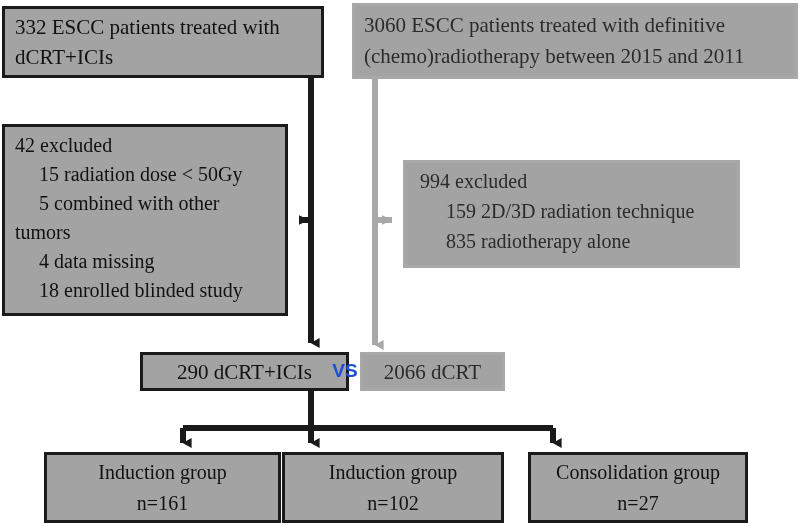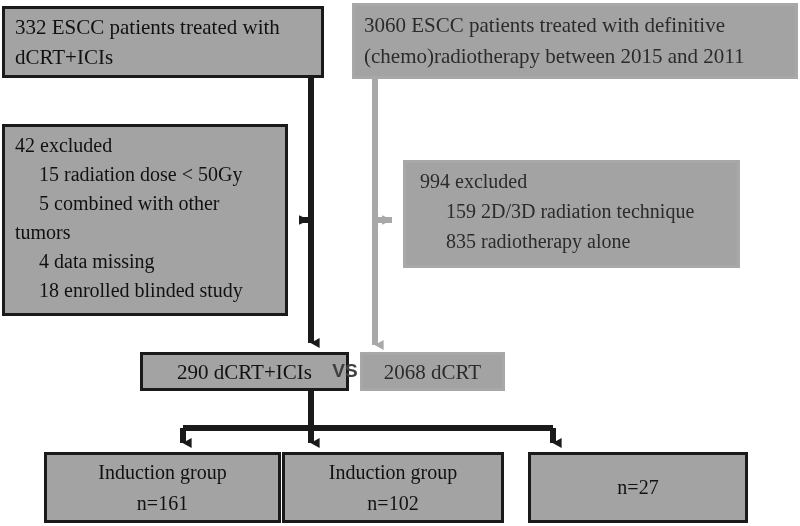--- a/index.html
+++ b/index.html
@@ -80,21 +80,21 @@
     line-height: 24px;
   }
   .vs-label {
     position: absolute;
     left: 330px; top: 360px;
     width: 30px;
     text-align: center;
     font-family: "Liberation Sans", sans-serif;
     font-weight: bold;
     font-size: 19px;
-    color: #404040;
+    color: #1d4ed8;
   }
   .group-box {
     align-items: center;
     font-size: 20px;
     line-height: 31px;
     top: 452px;
     height: 71px;
   }
   #node-group-0 { left: 44px;  width: 237px; }
   #node-group-1 { left: 282px; width: 222px; }
@@ -172,30 +172,31 @@
     <span class="line-text hang">835 radiotherapy alone</span>
   </div>
 
   <div class="box black" id="node-final-icis">
     <span class="line-text">290 dCRT+ICIs</span>
   </div>
 
   <div class="vs-label">VS</div>
 
   <div class="box gray" id="node-final-dcrt">
-    <span class="line-text">2068 dCRT</span>
+    <span class="line-text">2066 dCRT</span>
   </div>
 
   <div class="box black group-box" id="node-group-0">
     <span class="line-text">Induction group</span>
     <span class="line-text">n=161</span>
   </div>
 
   <div class="box black group-box" id="node-group-1">
     <span class="line-text">Induction group</span>
     <span class="line-text">n=102</span>
   </div>
 
   <div class="box black group-box" id="node-group-2">
+    <span class="line-text">Consolidation group</span>
     <span class="line-text">n=27</span>
   </div>
 
 </div>
 
 </body></html>

